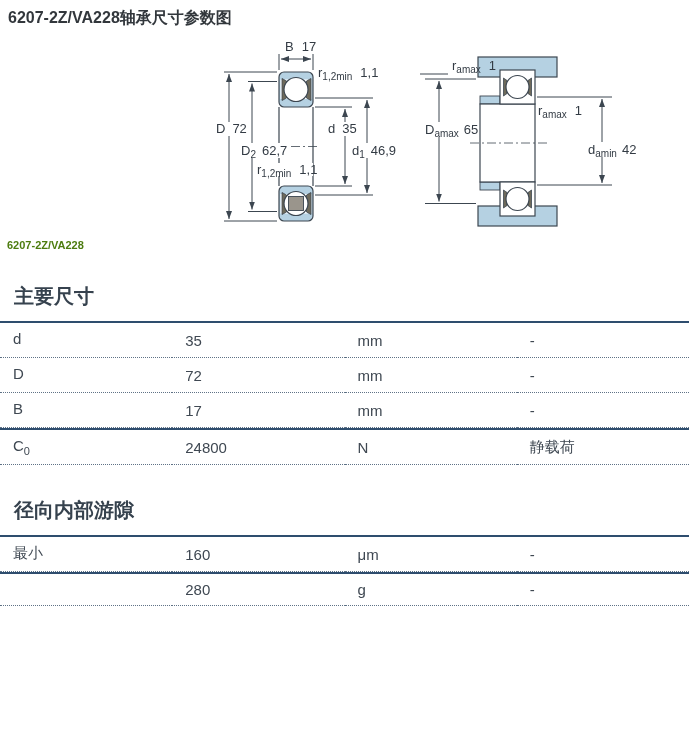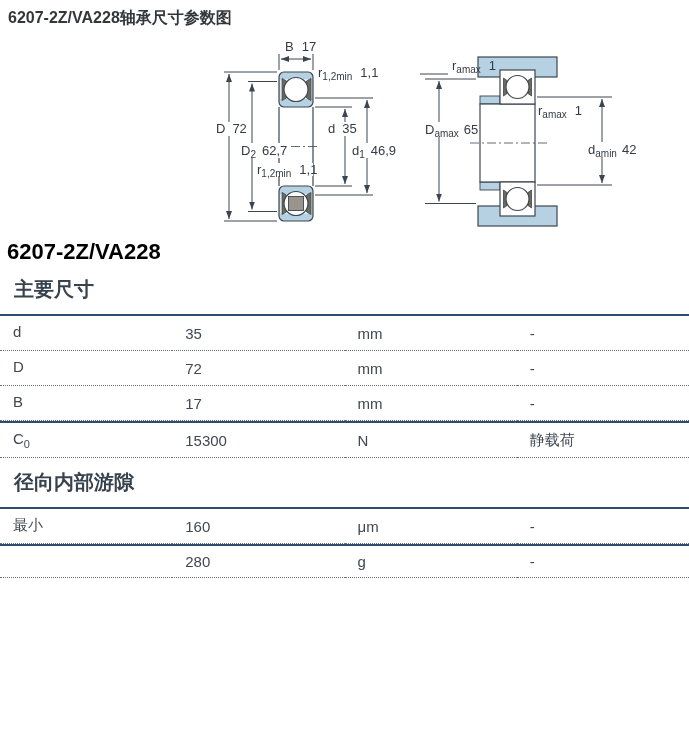--- a/index.html
+++ b/index.html
@@ -11,24 +11,24 @@
   .page-title{
     margin:0;padding:8px 16px 0 8px;
     font-size:16px;font-weight:bold;color:#32373c;
   }
   .diagram-wrap{position:relative;height:208px;width:600px;}
   .diagram-wrap svg{position:absolute;left:0;top:0;}
   .dim-text{font-size:13px;fill:#333b44;}
   .sub{font-size:10px;}
   .product-title{
     margin:2px 0 0 7px;
-    font-size:22px;font-weight:bold;color:#000000;
+    font-size:11px;font-weight:bold;color:#4d7c0f;
   }
   .section-title{
-    margin:11px 0 11px 14px;
+    margin:32px 0 11px 14px;
     font-size:20px;font-weight:bold;color:#36424e;
   }
   table.spec{
     width:100%;border-collapse:collapse;table-layout:fixed;
     border-top:2px solid #2e4d6e;
   }
   table.spec td{
     width:25%;padding:7px 0 7px 13px;
     font-size:15px;color:#3f4852;
     border-bottom:1px dotted #5f7286;
@@ -162,21 +162,21 @@
     </tr>
   </tbody>
     </table>
 </div>
 
 <div>
   <table class="spec">
     <tbody>
         <tr>
       <td><span>C</span><sub>0</sub></td>
-      <td>15300</td>
+      <td>24800</td>
       <td>N</td>
       <td>静载荷</td>
     </tr>
   </tbody>
     </table>
 </div>
 
 <div>
   <h3 class="section-title">径向内部游隙</h3>
   <table class="spec">

